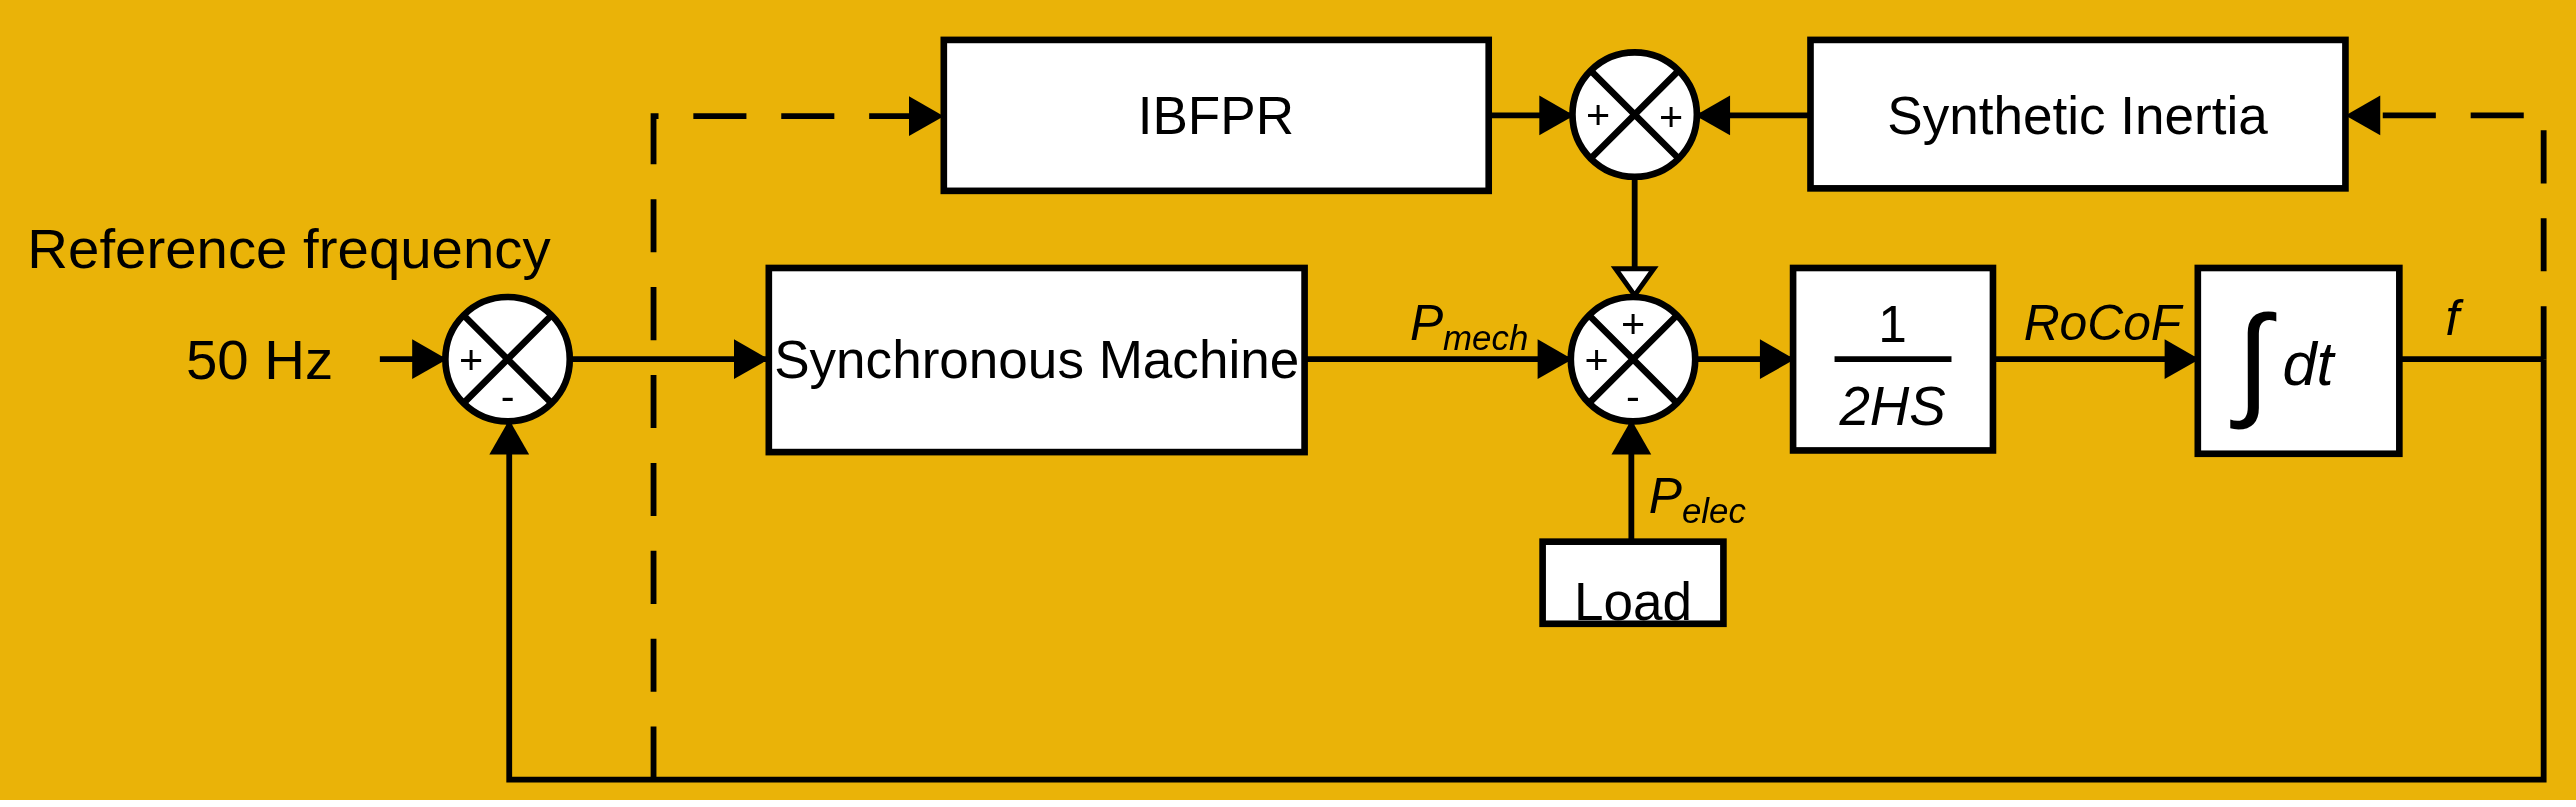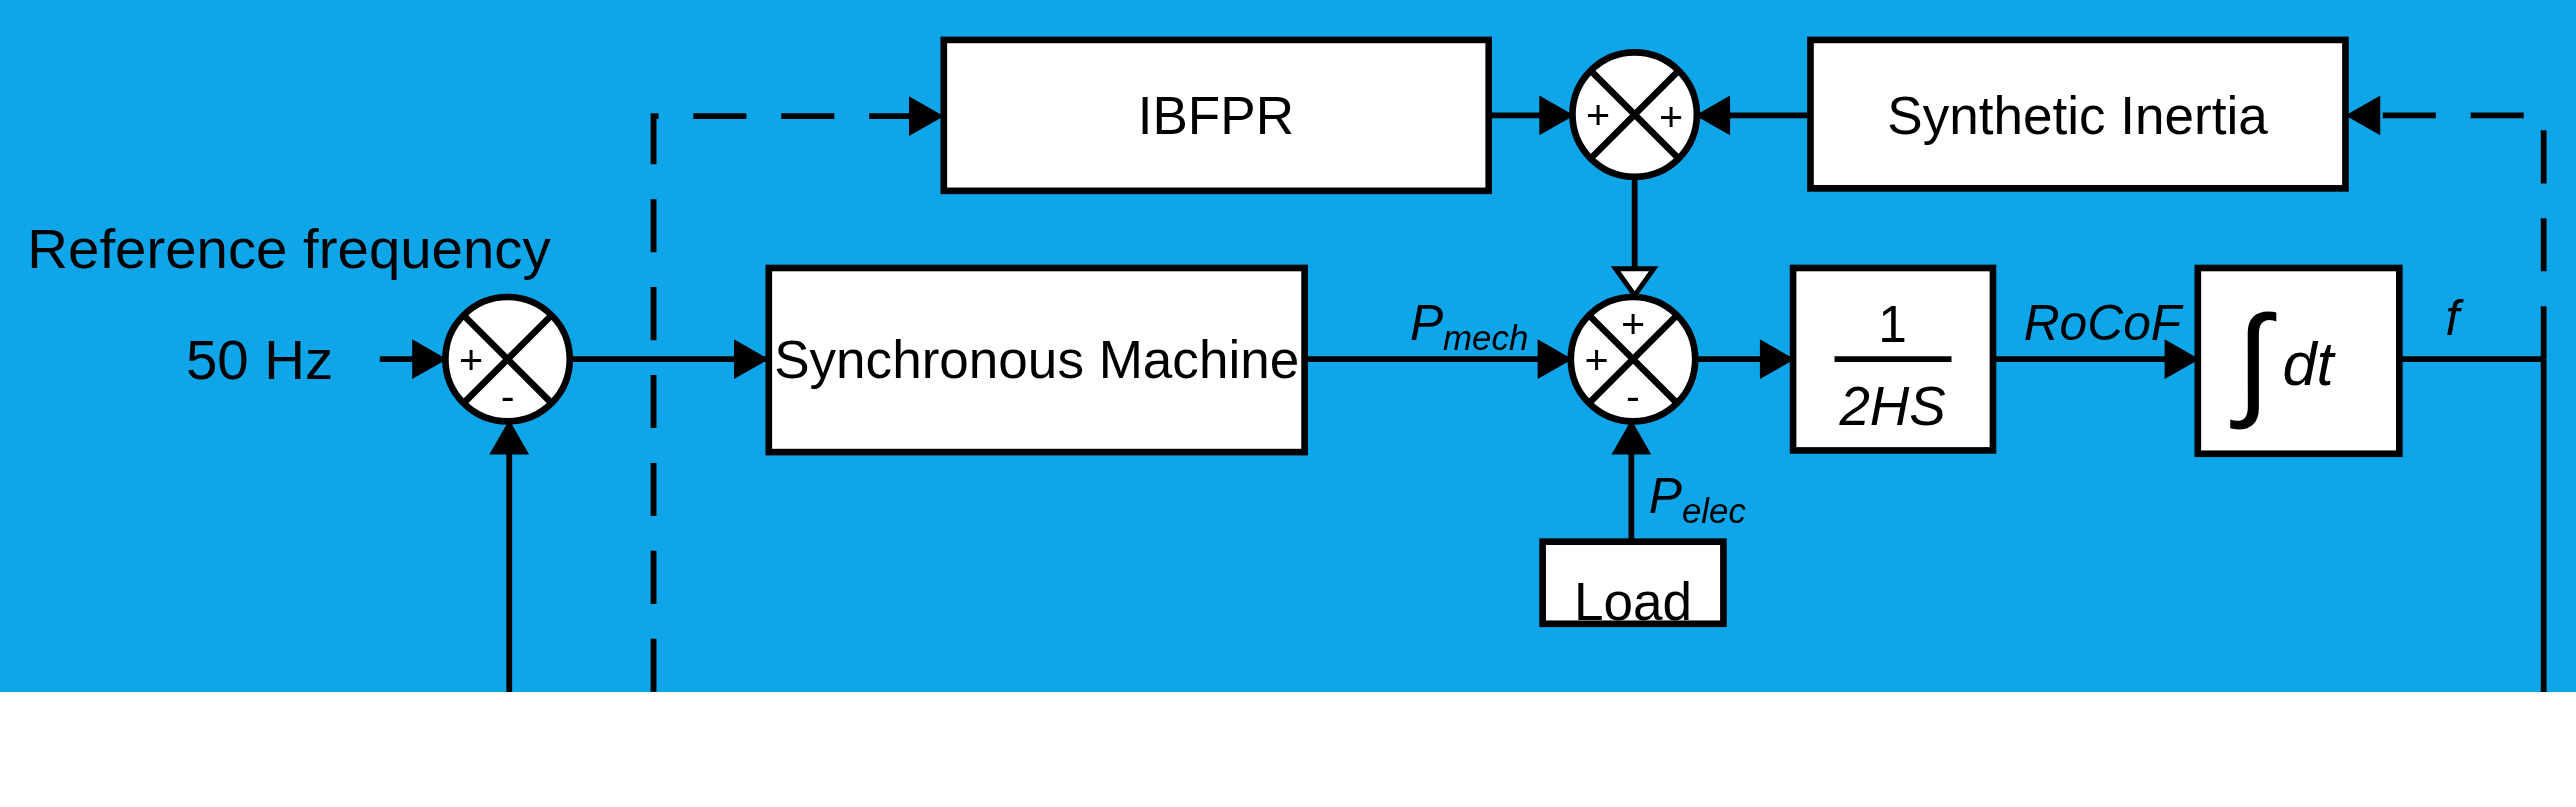--- a/index.html
+++ b/index.html
@@ -2,22 +2,22 @@
 <html style="font-size:13.3px"><head>
 <meta charset="utf-8">
 <style>
   html, body {
     margin: 0;
     padding: 0;
     background: #ffffff;
   }
   .diagram-stage {
     width: 2576px;
-    height: 692px;
-    background: #0ea5e9;
+    height: 800px;
+    background: #eab308;
     position: relative;
   }
   svg {
     display: block;
     font-family: "Liberation Sans", sans-serif;
   }
   .box {
     fill: #ffffff;
     stroke: #000000;
     stroke-width: 8;

